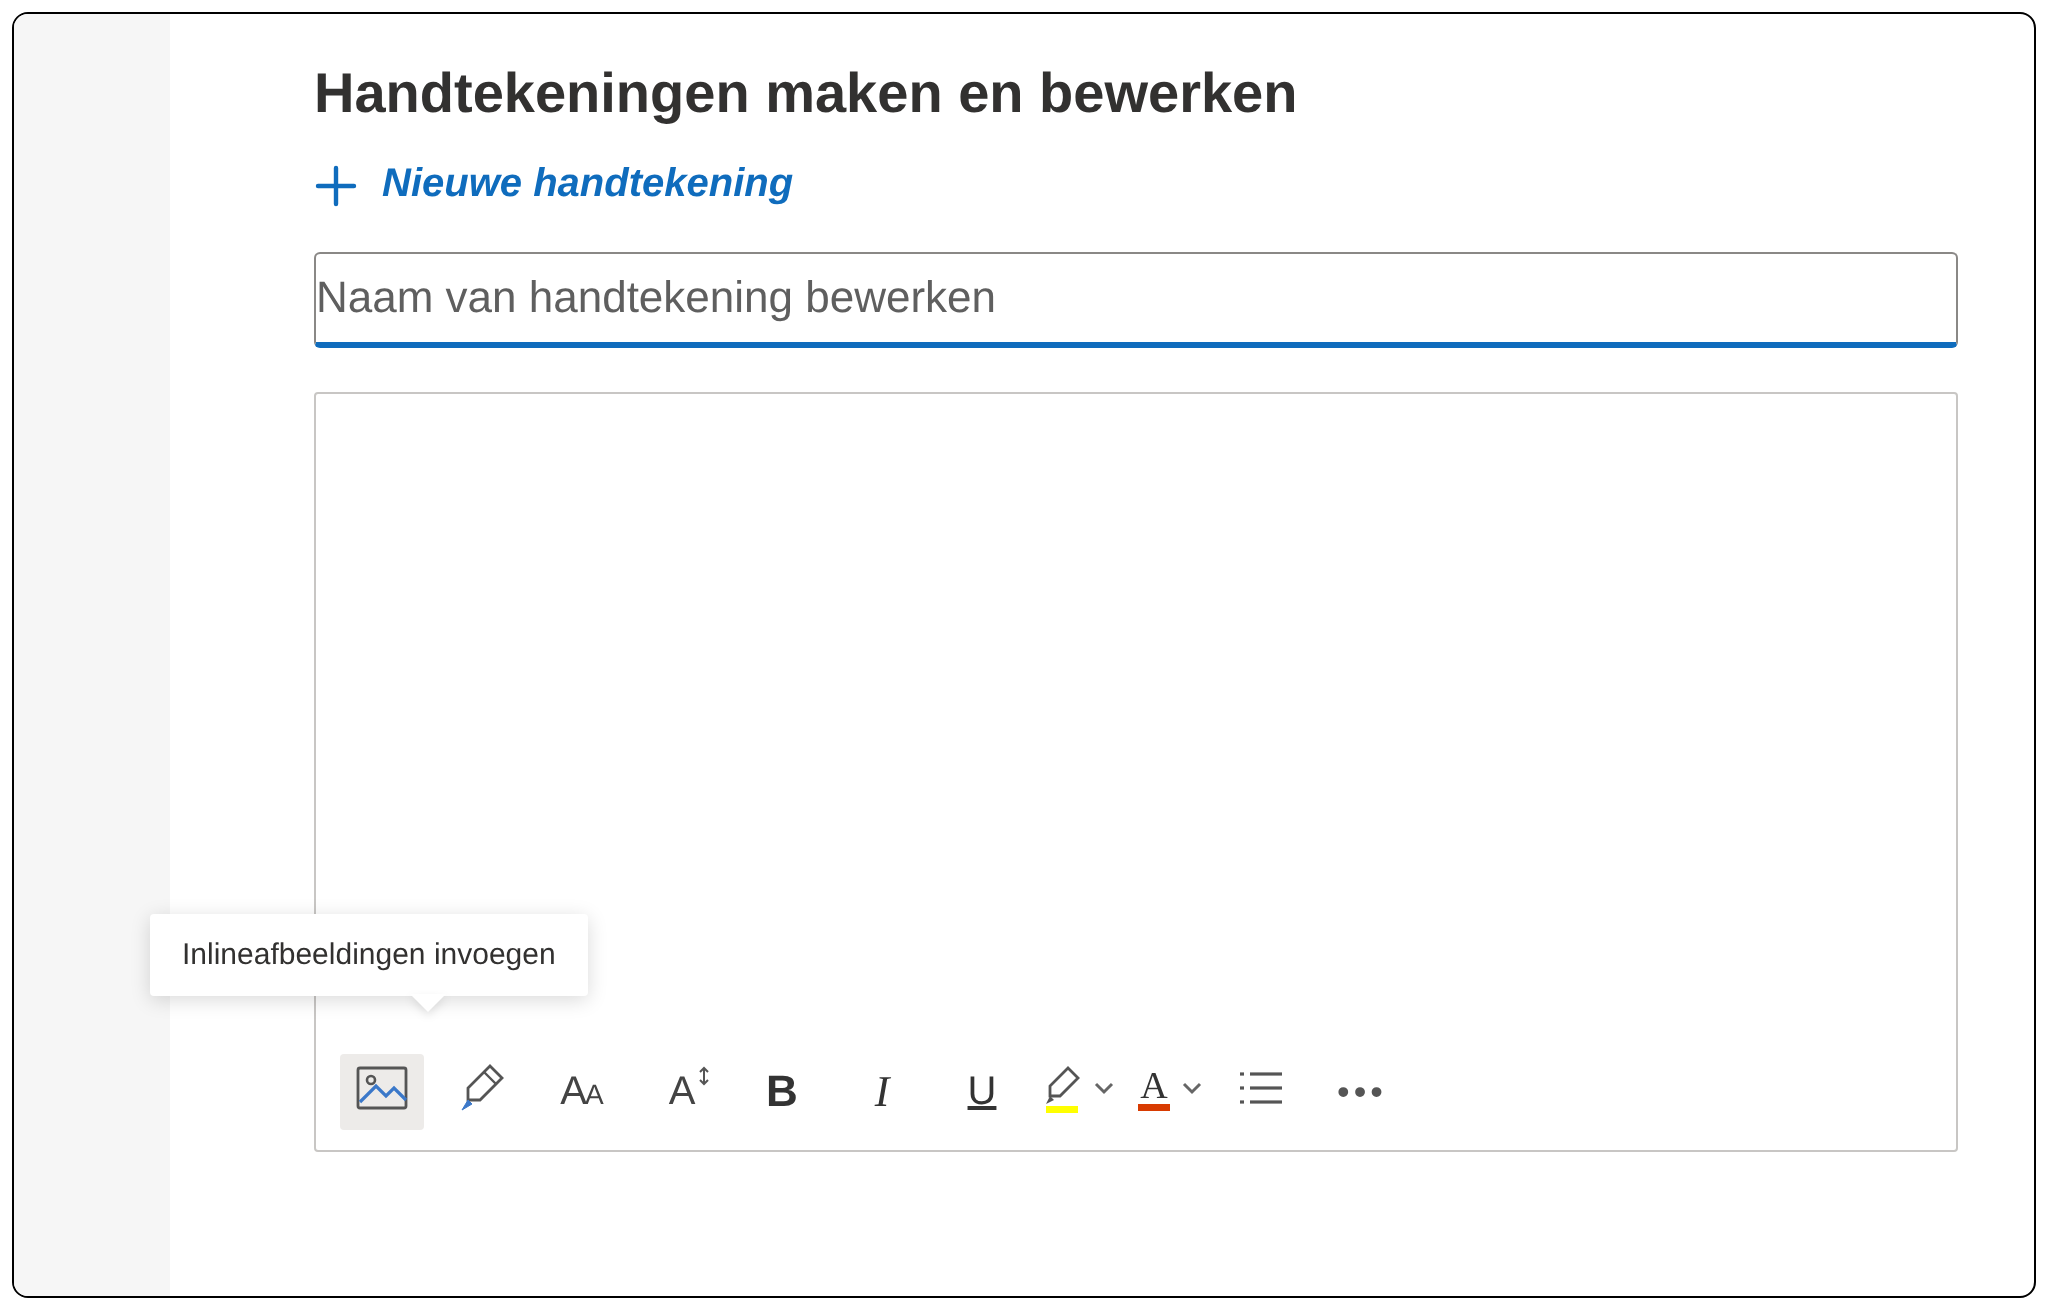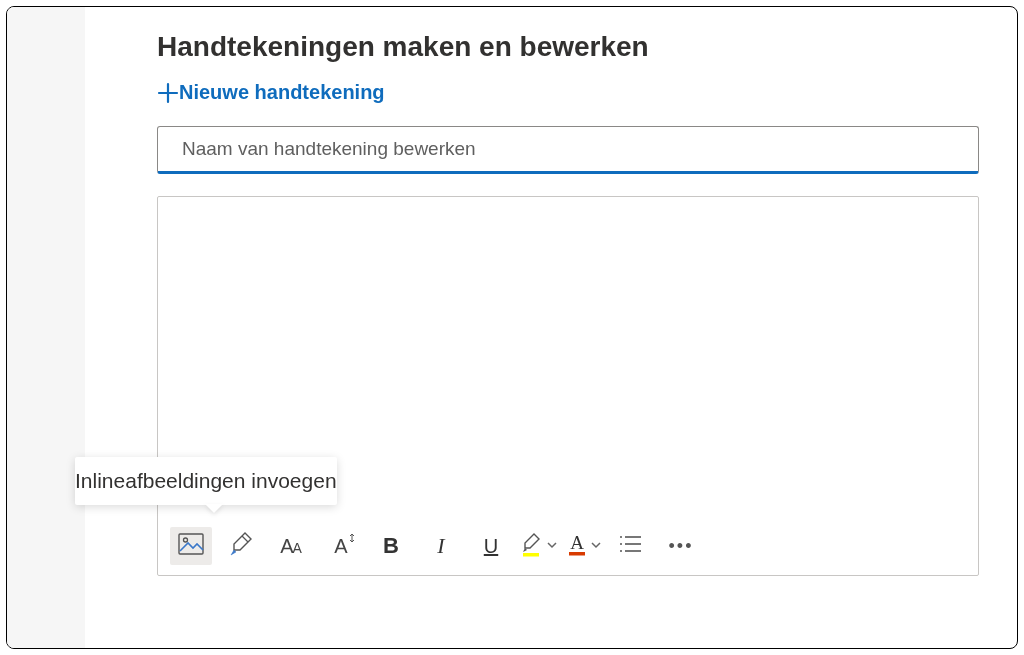--- a/index.html
+++ b/index.html
@@ -41,34 +41,36 @@
     }
     .page-title {
       font-size: 28px;
       font-weight: 600;
       color: #323130;
       margin-bottom: 18px;
     }
     .new-signature {
       display: flex;
       align-items: center;
+      gap: 12px;
       margin-bottom: 22px;
       cursor: pointer;
+      font-style: italic;
     }
     .new-signature svg { display: block; }
     .new-signature-label {
       font-size: 20px;
       font-weight: 600;
       color: #0f6cbd;
     }
     .name-input {
       width: 822px;
       height: 48px;
-      padding: 0 24px;
-      font-size: 19px;
+      padding: 0 0;
+      font-size: 22px;
       color: #323130;
       border: 1px solid #8a8886;
       border-bottom: 3px solid #0f6cbd;
       border-radius: 3px;
       outline: none;
     }
     .name-input::placeholder { color: #5f5f5f; }
     .editor-box {
       margin-top: 22px;
       width: 822px;
@@ -109,22 +111,22 @@
     .chevron {
       margin-left: 2px;
     }
     .tooltip {
       position: absolute;
       left: 68px;
       top: 450px;
       background: #ffffff;
       box-shadow: 0 2px 10px rgba(0,0,0,0.15);
       border-radius: 2px;
-      padding: 12px 0;
-      font-size: 21px;
+      padding: 12px 16px;
+      font-size: 15px;
       color: #323130;
       z-index: 10;
     }
     .tooltip::after {
       content: "";
       position: absolute;
       bottom: -8px;
       left: 130px;
       width: 0; height: 0;
       border-left: 9px solid transparent;

